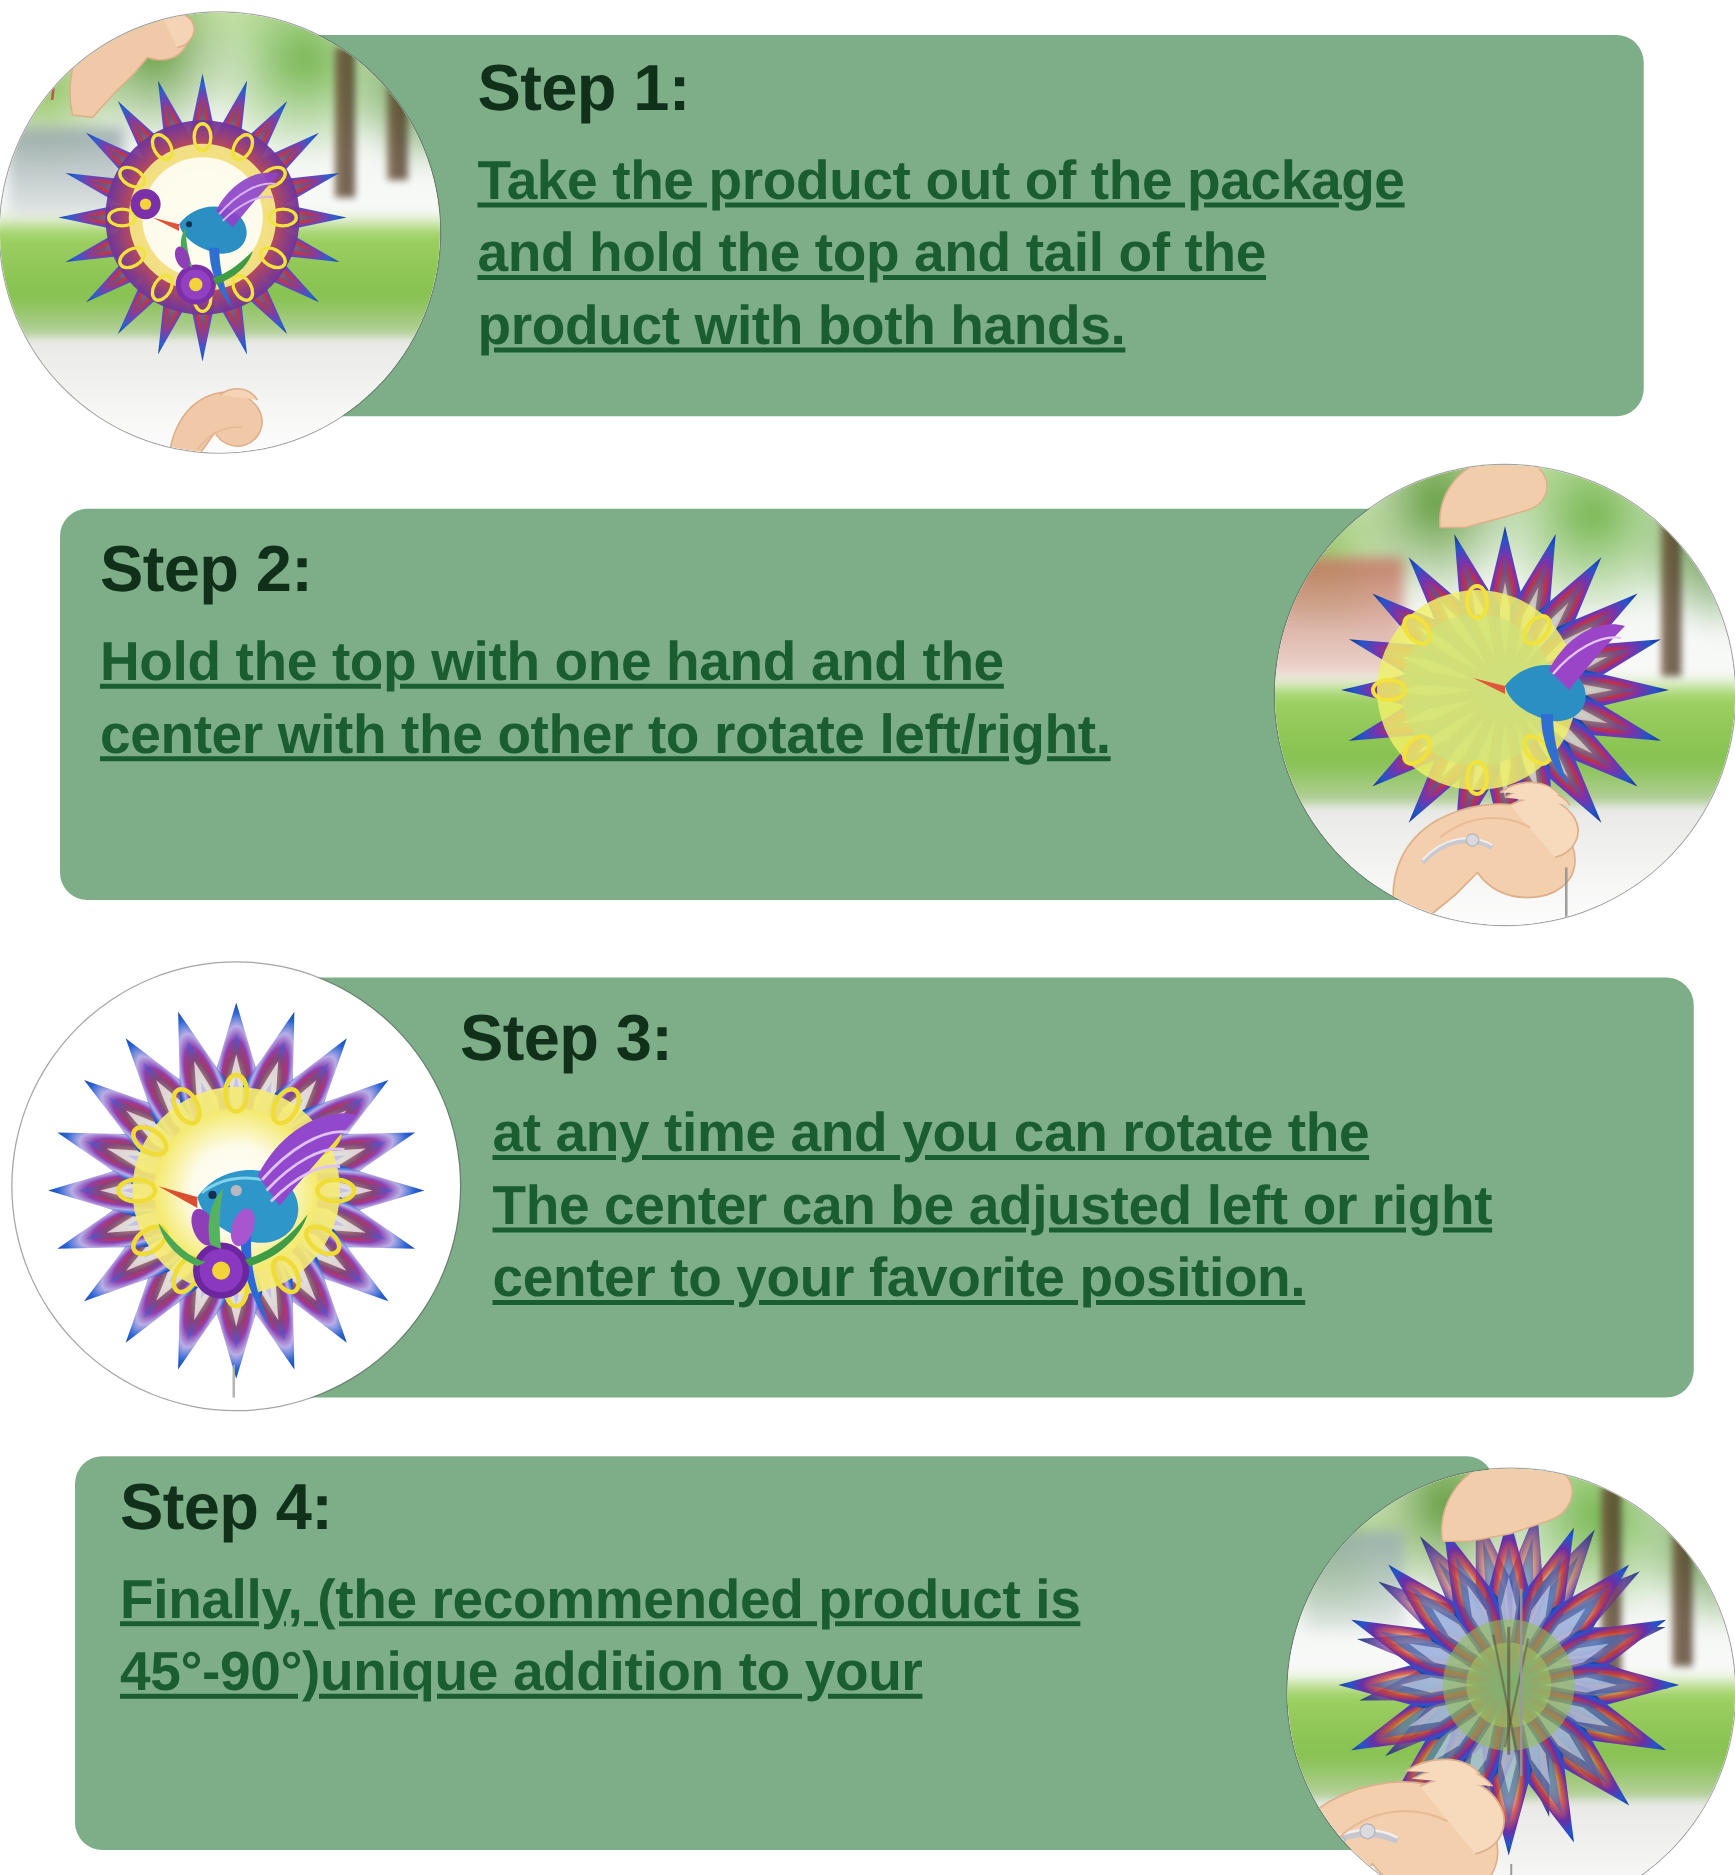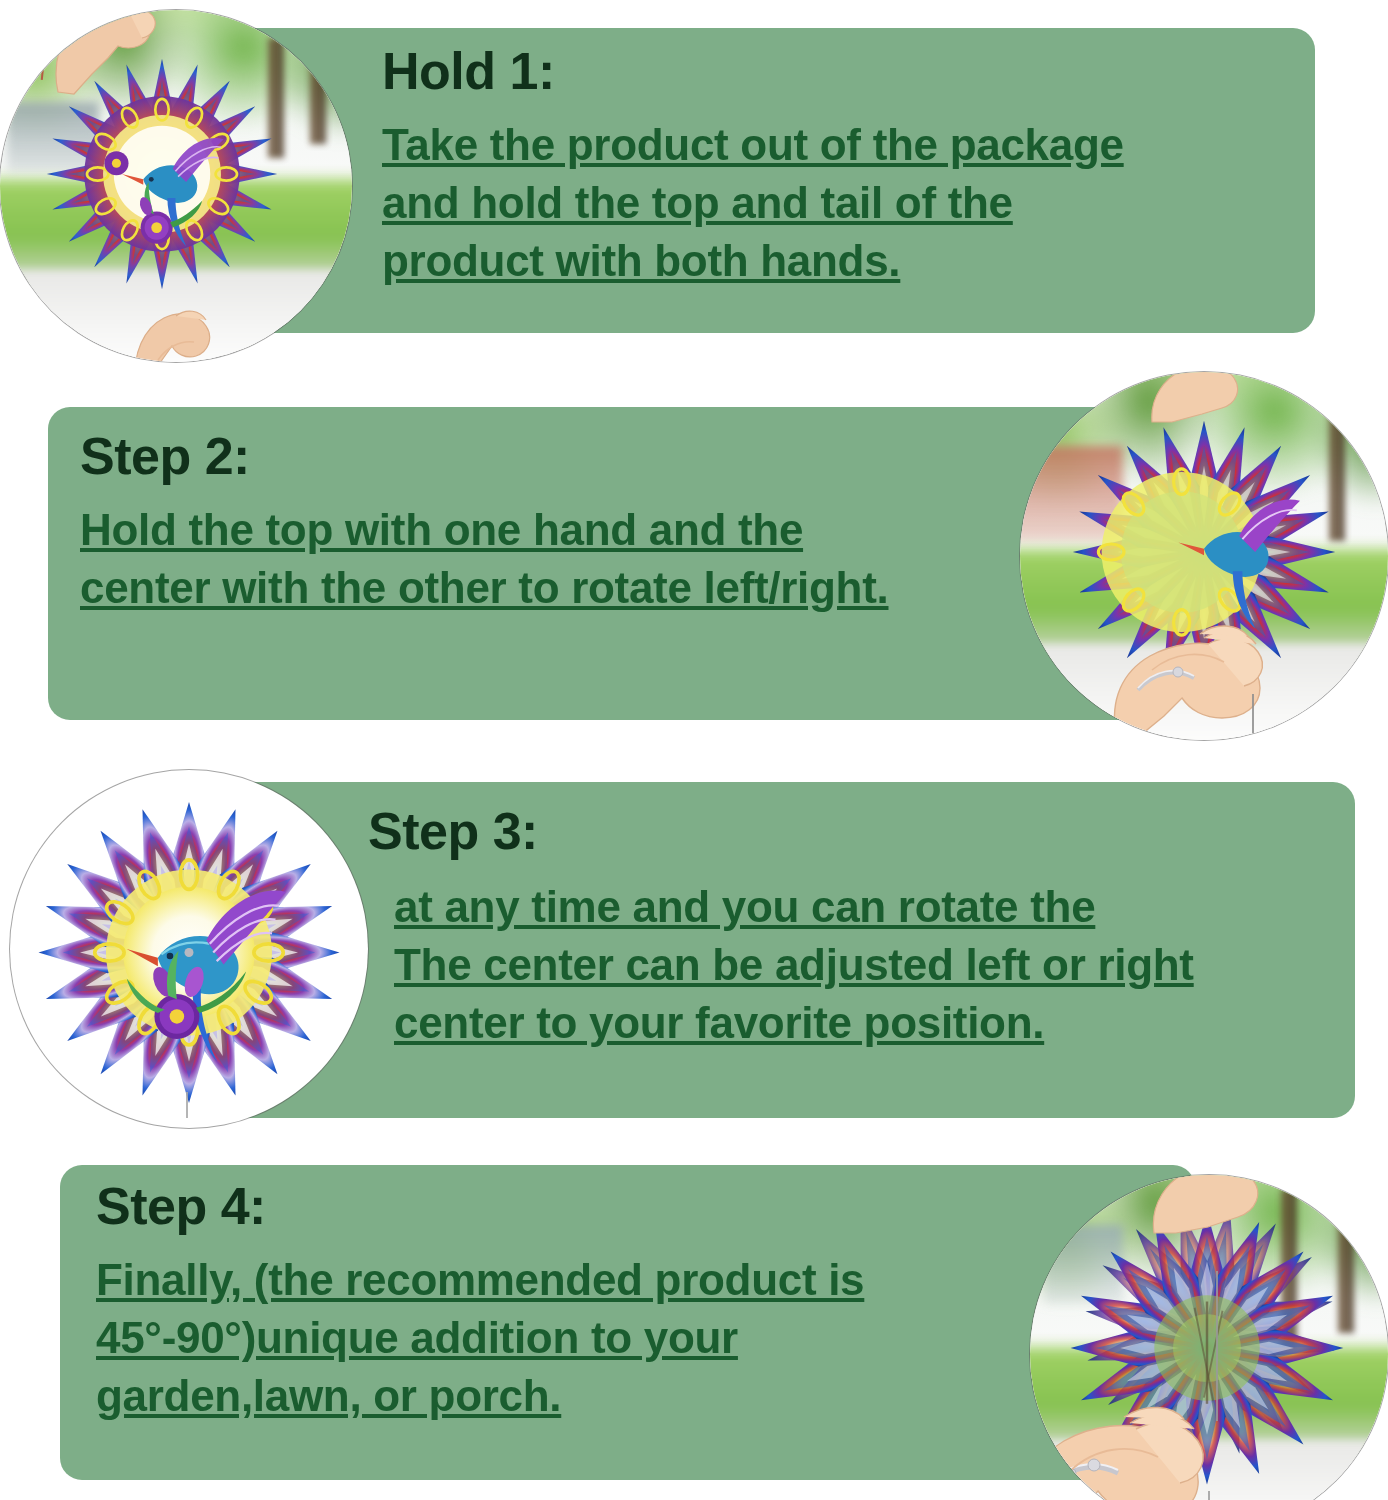--- a/index.html
+++ b/index.html
@@ -102,21 +102,21 @@
   }
 </style>
 </head>
 <body>
 
 <div id="stage">
 
   <div class="panel" style="left:200px;top:28px;width:1115px;height:305px;"></div>
 
   <div class="panel-text" style="left:382px;top:45px;width:900px;">
-    <div class="step-title">Hold 1:</div>
+    <div class="step-title">Step 1:</div>
     <div class="step-body" style="margin-top:18px;">
       <span class="ln">Take the product out of the package</span>
       <span class="ln">and hold the top and tail of the</span>
       <span class="ln">product with both hands.</span>
     </div>
   </div>
 
   <div class="photo" style="left:0px;top:10px;width:352px;height:352px;">
     <div class="scene">
       <div class="bg-park"></div>
@@ -478,21 +478,20 @@
     </div>
   </div>
 
   <div class="panel" style="left:60px;top:1165px;width:1135px;height:315px;"></div>
 
   <div class="panel-text" style="left:96px;top:1180px;width:960px;">
     <div class="step-title">Step 4:</div>
     <div class="step-body" style="margin-top:18px;">
       <span class="ln">Finally, (the recommended product is</span>
       <span class="ln">45°-90°)unique addition to your</span>
-      <span class="ln">garden,lawn, or porch.</span>
     </div>
   </div>
 
   <div class="photo" style="left:1030px;top:1175px;width:358px;height:358px;">
     <div class="scene">
       <div class="bg-park"></div>
       <div class="bg-struct" style="left:4%;top:14%;width:22%;height:22%;
            background:linear-gradient(180deg,rgba(150,170,180,.8),rgba(200,210,210,.35));"></div>
       <div class="bg-trunk" style="left:70%;height:44%;top:4%;"></div>
       <div class="bg-trunk" style="left:86%;height:36%;top:8%;"></div>

